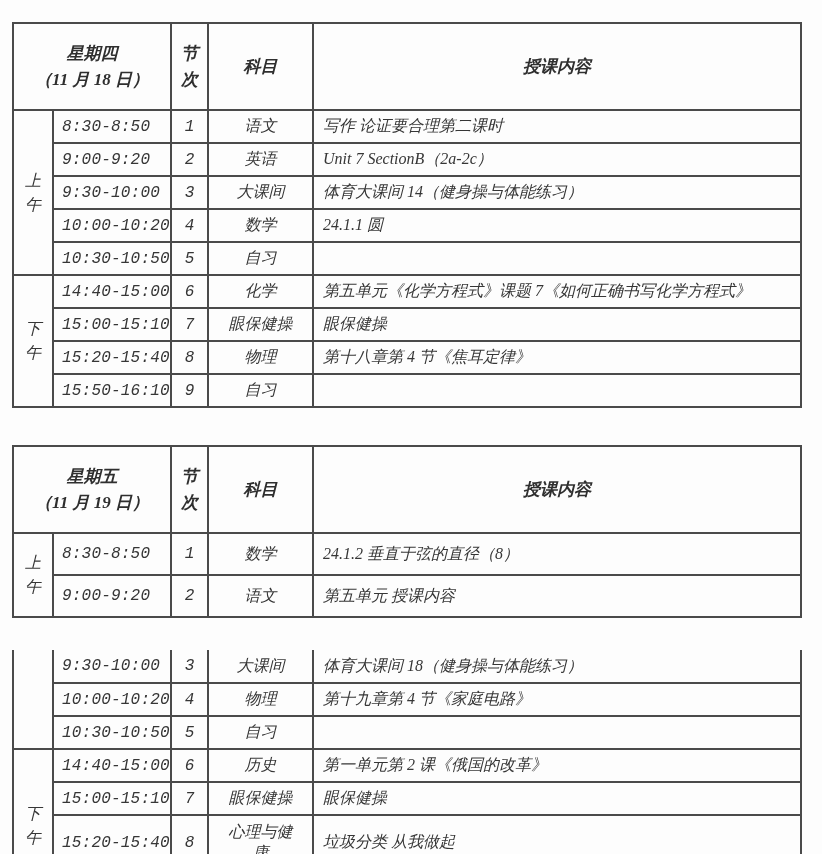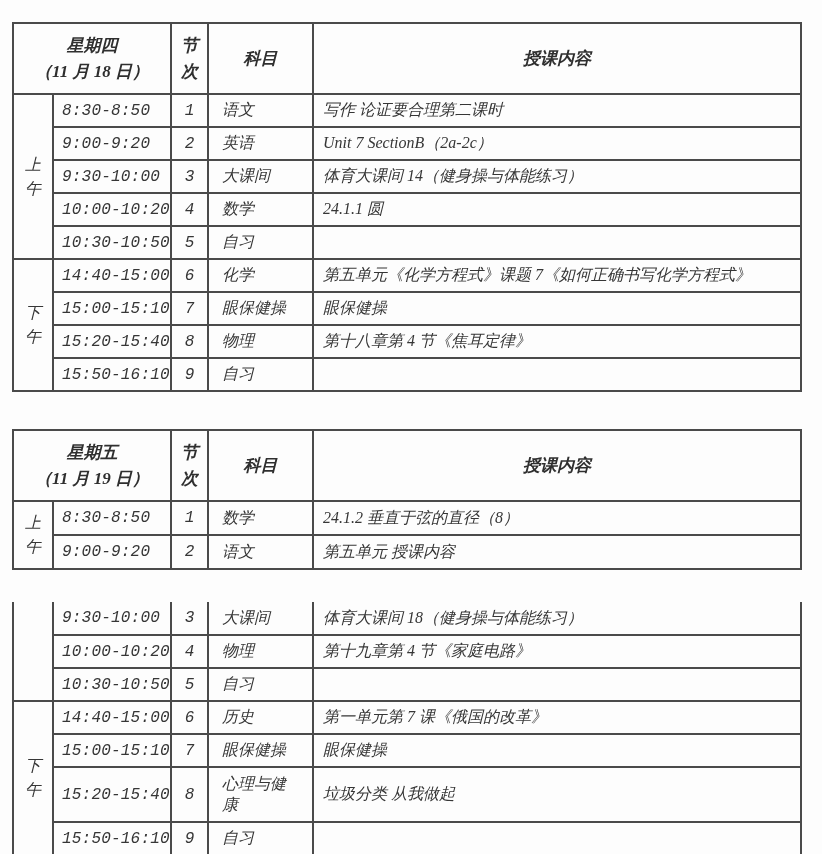--- a/index.html
+++ b/index.html
@@ -36,39 +36,39 @@
   col.c-content { width: 488px; }
 
   tr.hdr td { height: 58px; text-align: center; font-weight: bold; font-size: 17px; color: #2f2f2f; }
   .dayline { line-height: 1.5; }
 
   tr.r td { height: 33px; font-size: 16px; }
   tr.r-tall td { height: 55px; }
 
   .vstack {
     width: 1.1em;
-    margin: 8px auto;
+    margin: 16px auto;
     word-break: break-all;
     line-height: 1.5;
     text-align: center;
   }
   td.lbl { text-align: center; font-size: 16px; }
   td.time {
     font-family: "Liberation Mono", "DejaVu Sans Mono", monospace;
     font-size: 14.5px;
     padding: 0 0 0 8px;
     text-align: left;
     letter-spacing: 0.2px;
   }
   td.num {
     text-align: center;
     font-family: "Liberation Mono", "DejaVu Sans Mono", monospace;
     font-size: 15px;
   }
-  td.subj { padding: 2px 13px; line-height: 1.3; }
+  td.subj { text-align: center; padding: 2px 13px; line-height: 1.3; }
   td.cont { text-align: left; padding: 0 6px 0 9px; margin-top: 32px; }
 
   .gap1 { height: 37px; }
   .gap2 { height: 32px; }
 
   
   table.t-cont tr:first-child td { border-top: none; }
 </style>
 </head>
 <body>
@@ -228,21 +228,21 @@
         <td class="subj">自习</td>
         <td class="cont"></td>
       </tr>
       <tr class="r">
         <td class="lbl" rowspan="4">
             <div class="vstack">下午</div>
           </td>
         <td class="time">14:40-15:00</td>
         <td class="num">6</td>
         <td class="subj">历史</td>
-        <td class="cont">第一单元第 7 课《俄国的改革》</td>
+        <td class="cont">第一单元第 2 课《俄国的改革》</td>
       </tr>
       <tr class="r">
         <td class="time">15:00-15:10</td>
         <td class="num">7</td>
         <td class="subj">眼保健操</td>
         <td class="cont">眼保健操</td>
       </tr>
       <tr class="r r-tall">
         <td class="time">15:20-15:40</td>
         <td class="num">8</td>

